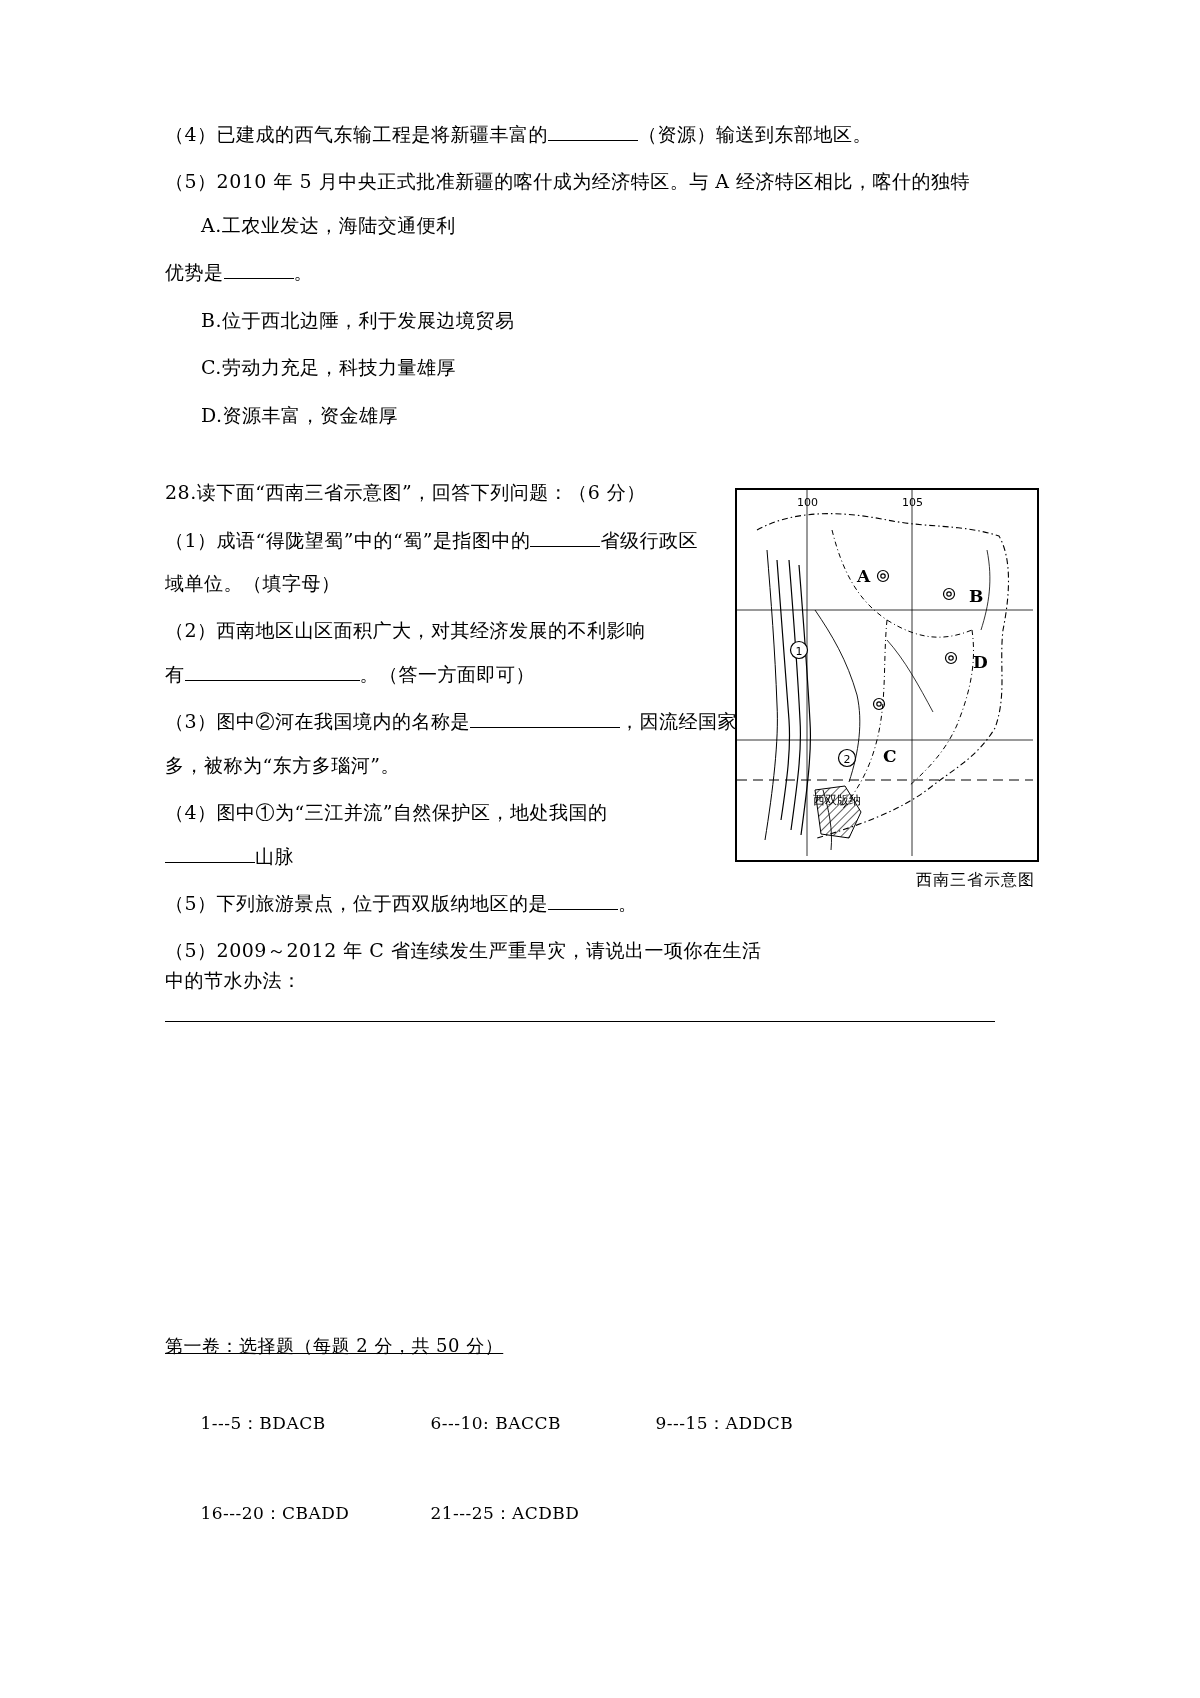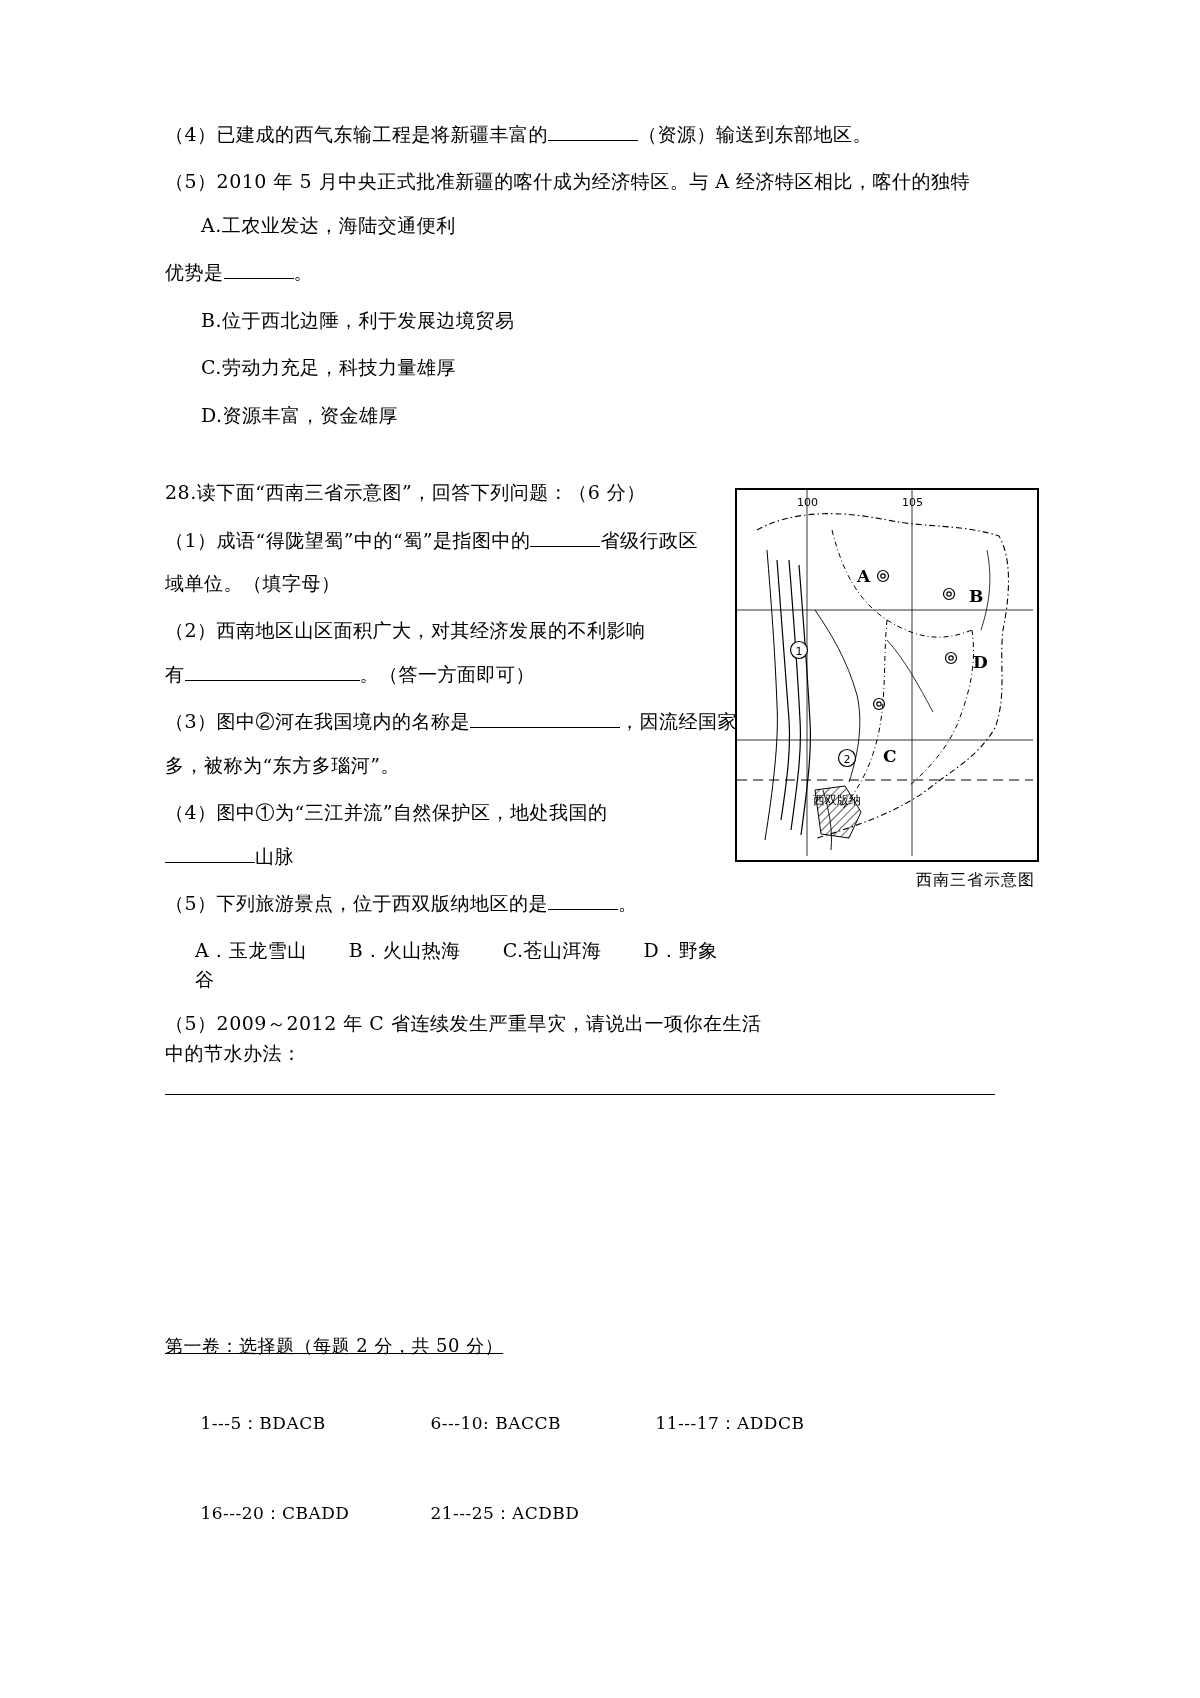--- a/index.html
+++ b/index.html
@@ -139,23 +139,20 @@
 
       <p class="q-line tight">（4）图中①为“三江并流”自然保护区，地处我国的</p>
       <p class="q-line">
         <span class="blank-u b-s"></span><span>山脉</span>
       </p>
 
       <p class="q-line">
         <span>（5）下列旅游景点，位于西双版纳地区的是</span><span class="blank-u b-m"></span><span>。</span>
       </p>
 
-      <p class="opts">
-        <span>A．玉龙雪山</span><span>B．火山热海</span><span>C.苍山洱海</span><span>D．野象谷</span>
-      </p>
 
       <p class="q-line">（5）2009～2012 年 C 省连续发生严重旱灾，请说出一项你在生活中的节水办法：</p>
       <hr class="long-rule">
     </div>
 
     <div class="figure">
       <div class="fig-box">
         <svg width="296" height="366" viewBox="0 0 296 366">
 
           <line x1="70" y1="0" x2="70" y2="366" stroke="#000" stroke-width="0.8"></line>
@@ -217,20 +214,20 @@
         </svg>
       </div>
       <div class="fig-caption">西南三省示意图</div>
     </div>
 
   </div>
 
   <div class="answers">
     <div class="ans-head">第一卷：选择题（每题 2 分，共 50 分）</div>
     <div class="ans-row">
-      <span class="ans-col1">1---5：BDACB</span><span class="ans-col2">6---10: BACCB</span><span>11---17：ADDCB</span>
+      <span class="ans-col1">1---5：BDACB</span><span class="ans-col2">6---10: BACCB</span><span>9---15：ADDCB</span>
     </div>
     <div class="ans-row">
       <span class="ans-col1">16---20：CBADD</span><span class="ans-col2">21---25：ACDBD</span><span></span>
     </div>
   </div>
 
 </div>
 
 </body></html>

